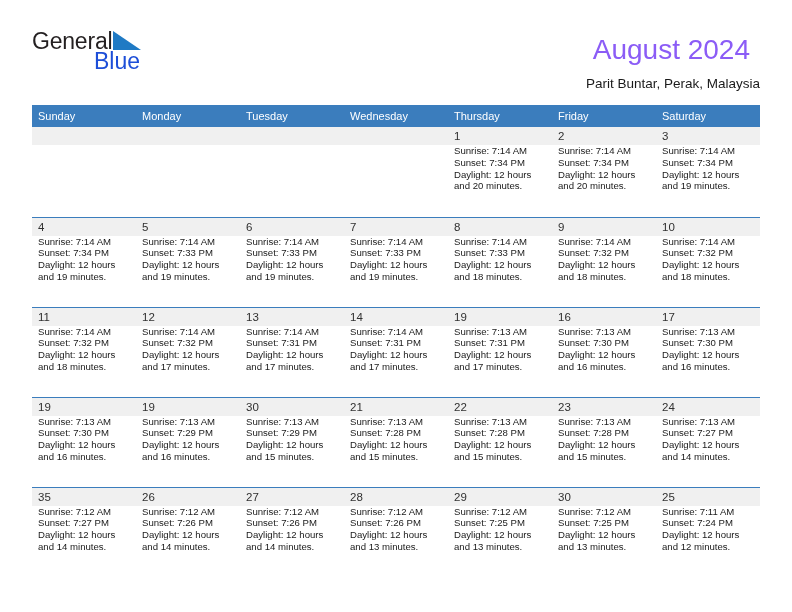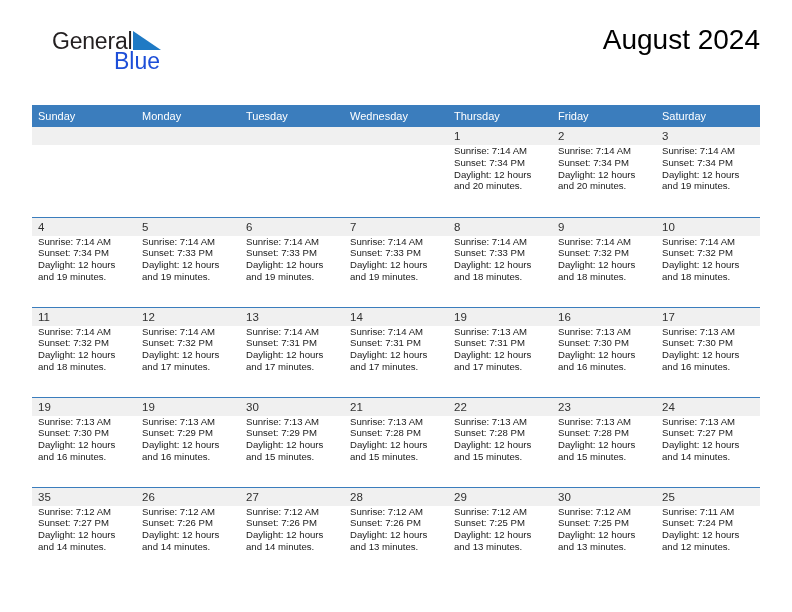--- a/index.html
+++ b/index.html
@@ -29,21 +29,20 @@
     top: 24px;
     right: 32px;
     height: 72px;
   }
   .logo {
     position: absolute;
     left: 0;
     top: 6px;
     width: 200px;
     height: 56px;
-    margin-left: 20px;
   }
   .logo-general {
     font-size: 23px;
     color: #231f20;
     letter-spacing: -0.2px;
     line-height: 1;
     display: inline-block;
     font-family: "Liberation Sans", sans-serif;
   }
   .logo-row1 {
@@ -73,23 +72,23 @@
 
   .title-block {
     position: absolute;
     right: 0;
     top: 0;
     text-align: right;
   }
   .cal-title {
     font-size: 28px;
     font-weight: normal;
-    color: #000000;
+    color: #8b5cf6;
     line-height: 1.15;
-    margin: 0;
+    margin: 10px;
     white-space: nowrap;
   }
   .cal-subtitle {
     font-size: 13.5px;
     color: #1a1a1a;
     margin-top: 9px;
     white-space: nowrap;
   }
 
   
@@ -161,20 +160,21 @@
     <div class="logo">
       <div class="logo-row1">
         <span class="logo-general">General</span>
         <span class="logo-tri"></span>
       </div>
       <div class="logo-row2">Blue</div>
     </div>
 
     <div class="title-block">
       <h1 class="cal-title">August 2024</h1>
+      <div class="cal-subtitle">Parit Buntar, Perak, Malaysia</div>
     </div>
 
   </div>
 
   <table class="calendar">
     <thead>
       <tr id="weekday-row">
           <th>Sunday</th>
           <th>Monday</th>
           <th>Tuesday</th>

